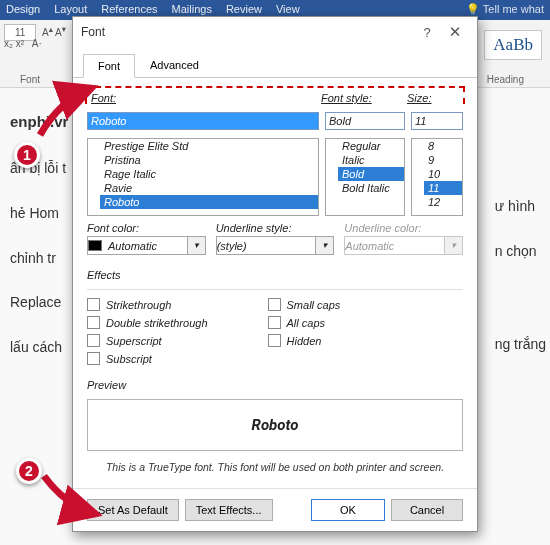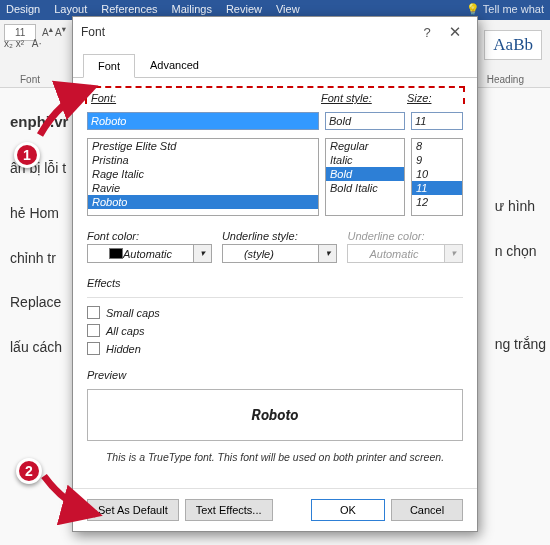--- a/index.html
+++ b/index.html
@@ -42,27 +42,27 @@
   .text-in.sel { background: #3399ff; color: #fff; }
   .ti-font { flex: 1; }
   .ti-style { width: 80px; }
   .ti-size { width: 52px; }
   
   .lists-row { display: flex; gap: 6px; margin-top: 2px; }
   .listbox { border: 1px solid #a5a5a5; height: 78px; overflow-y: scroll; font-size: 11px; background: #fff; }
   .lb-font { flex: 1; }
   .lb-style { width: 80px; overflow-y: hidden; }
   .lb-size { width: 52px; }
-  .listbox div { padding: 1px 4px; white-space: nowrap; }
+  .listbox div { padding: 1px 4px; white-space: nowrap; margin-left: 12px; }
   .listbox div.sel { background: #2d7fd6; color: #fff; }
   
-  .row2 { display: flex; gap: 10px; margin-top: 8px; }
+  .row2 { display: flex; gap: 10px; }
   .row2 > div { flex: 1; }
   .combo { display: flex; margin-top: 2px; }
-  .combo .cval { flex: 1; border: 1px solid #a5a5a5; padding: 2px 21px; display: flex; align-items: center; gap: 0; background: #fff; }
+  .combo .cval { flex: 1; border: 1px solid #a5a5a5; padding: 2px 0; display: flex; align-items: center; gap: 6px; background: #fff; }
   .combo .cbtn { width: 18px; border: 1px solid #a5a5a5; border-left: none; background: #f0f0f0; text-align: center; font-size: 9px; line-height: 17px; }
   .disabled { color: #9a9a9a; }
   .disabled .combo .cval, .disabled .combo .cbtn { color: #9a9a9a; border-color: #c8c8c8; }
   .swatch { width: 14px; height: 11px; background: #000; border: 1px solid #777; }
   
   .section-lbl { margin-top: 8px; }
   .effects { border-top: 1px solid #e0e0e0; margin-top: 2px; padding-top: 8px; display: flex; gap: 60px; }
   .effects-col { display: flex; flex-direction: column; gap: 5px; }
   .chk { display: flex; align-items: center; gap: 6px; }
   .chkbox { width: 13px; height: 13px; border: 1px solid #888; background: #fff; }
@@ -192,20 +192,38 @@
           <div class="cval">
               <span>Automatic</span>
             </div>
           <div class="cbtn">▾</div>
         </div>
       </div>
     </div>
 
     <div class="section-lbl">Effects</div>
     <div class="effects">
+      <div class="effects-col">
+        <div class="chk">
+            <div class="chkbox"></div>
+            <span>Strikethrough</span>
+          </div>
+        <div class="chk">
+            <div class="chkbox"></div>
+            <span>Double strikethrough</span>
+          </div>
+        <div class="chk">
+            <div class="chkbox"></div>
+            <span>Superscript</span>
+          </div>
+        <div class="chk">
+            <div class="chkbox"></div>
+            <span>Subscript</span>
+          </div>
+      </div>
       <div class="effects-col">
         <div class="chk">
             <div class="chkbox"></div>
             <span>Small caps</span>
           </div>
         <div class="chk">
             <div class="chkbox"></div>
             <span>All caps</span>
           </div>
         <div class="chk">

